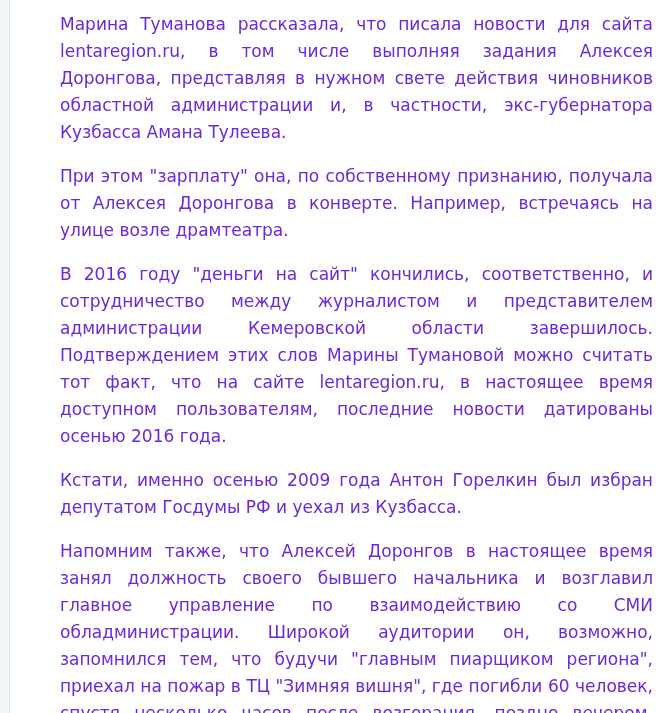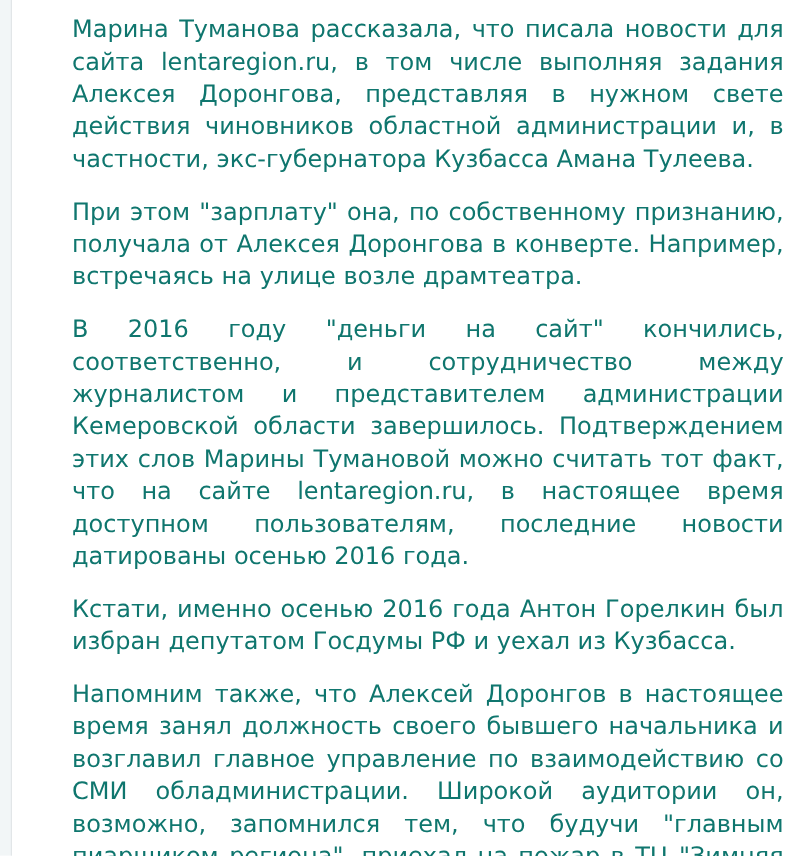--- a/index.html
+++ b/index.html
@@ -36,39 +36,39 @@
     box-sizing: border-box;
     padding: 11px 15px 0 60px;
   }
 
   .article-body {
     width: 593px;
   }
 
   .article-body p {
     margin: 0 0 17px 0;
-    font-size: 20px;
+    font-size: 17px;
     line-height: 27px;
-    color: #0f766e;
+    color: #6d28d9;
     text-align: justify;
     text-justify: inter-word;
     word-spacing: 0;
     hyphens: none;
   }
 
   .article-body p:last-child {
     margin-bottom: 0;
   }
 </style>
 </head>
 <body>
 
 <div class="page-gutter"></div>
 
 <article class="article">
   <div class="article-body">
     <p>Марина Туманова рассказала, что писала новости для сайта lentaregion.ru, в том числе выполняя задания Алексея Доронгова, представляя в нужном свете действия чиновников областной администрации и, в частности, экс-губернатора Кузбасса Амана Тулеева.</p>
     <p>При этом "зарплату" она, по собственному признанию, получала от Алексея Доронгова в конверте. Например, встречаясь на улице возле драмтеатра.</p>
     <p>В 2016 году "деньги на сайт" кончились, соответственно, и сотрудничество между журналистом и представителем администрации Кемеровской области завершилось. Подтверждением этих слов Марины Тумановой можно считать тот факт, что на сайте lentaregion.ru, в настоящее время доступном пользователям, последние новости датированы осенью 2016 года.</p>
-    <p>Кстати, именно осенью 2016 года Антон Горелкин был избран депутатом Госдумы РФ и уехал из Кузбасса.</p>
+    <p>Кстати, именно осенью 2009 года Антон Горелкин был избран депутатом Госдумы РФ и уехал из Кузбасса.</p>
     <p>Напомним также, что Алексей Доронгов в настоящее время занял должность своего бывшего начальника и возглавил главное управление по взаимодействию со СМИ обладминистрации. Широкой аудитории он, возможно, запомнился тем, что будучи "главным пиарщиком региона", приехал на пожар в ТЦ "Зимняя вишня", где погибли 60 человек, спустя несколько часов после возгорания, поздно вечером, когда на месте уже вовсю работали не только сотрудники МЧС, но и представители городской и областной администраций.</p>
   </div>
 </article>
 
 </body></html>

